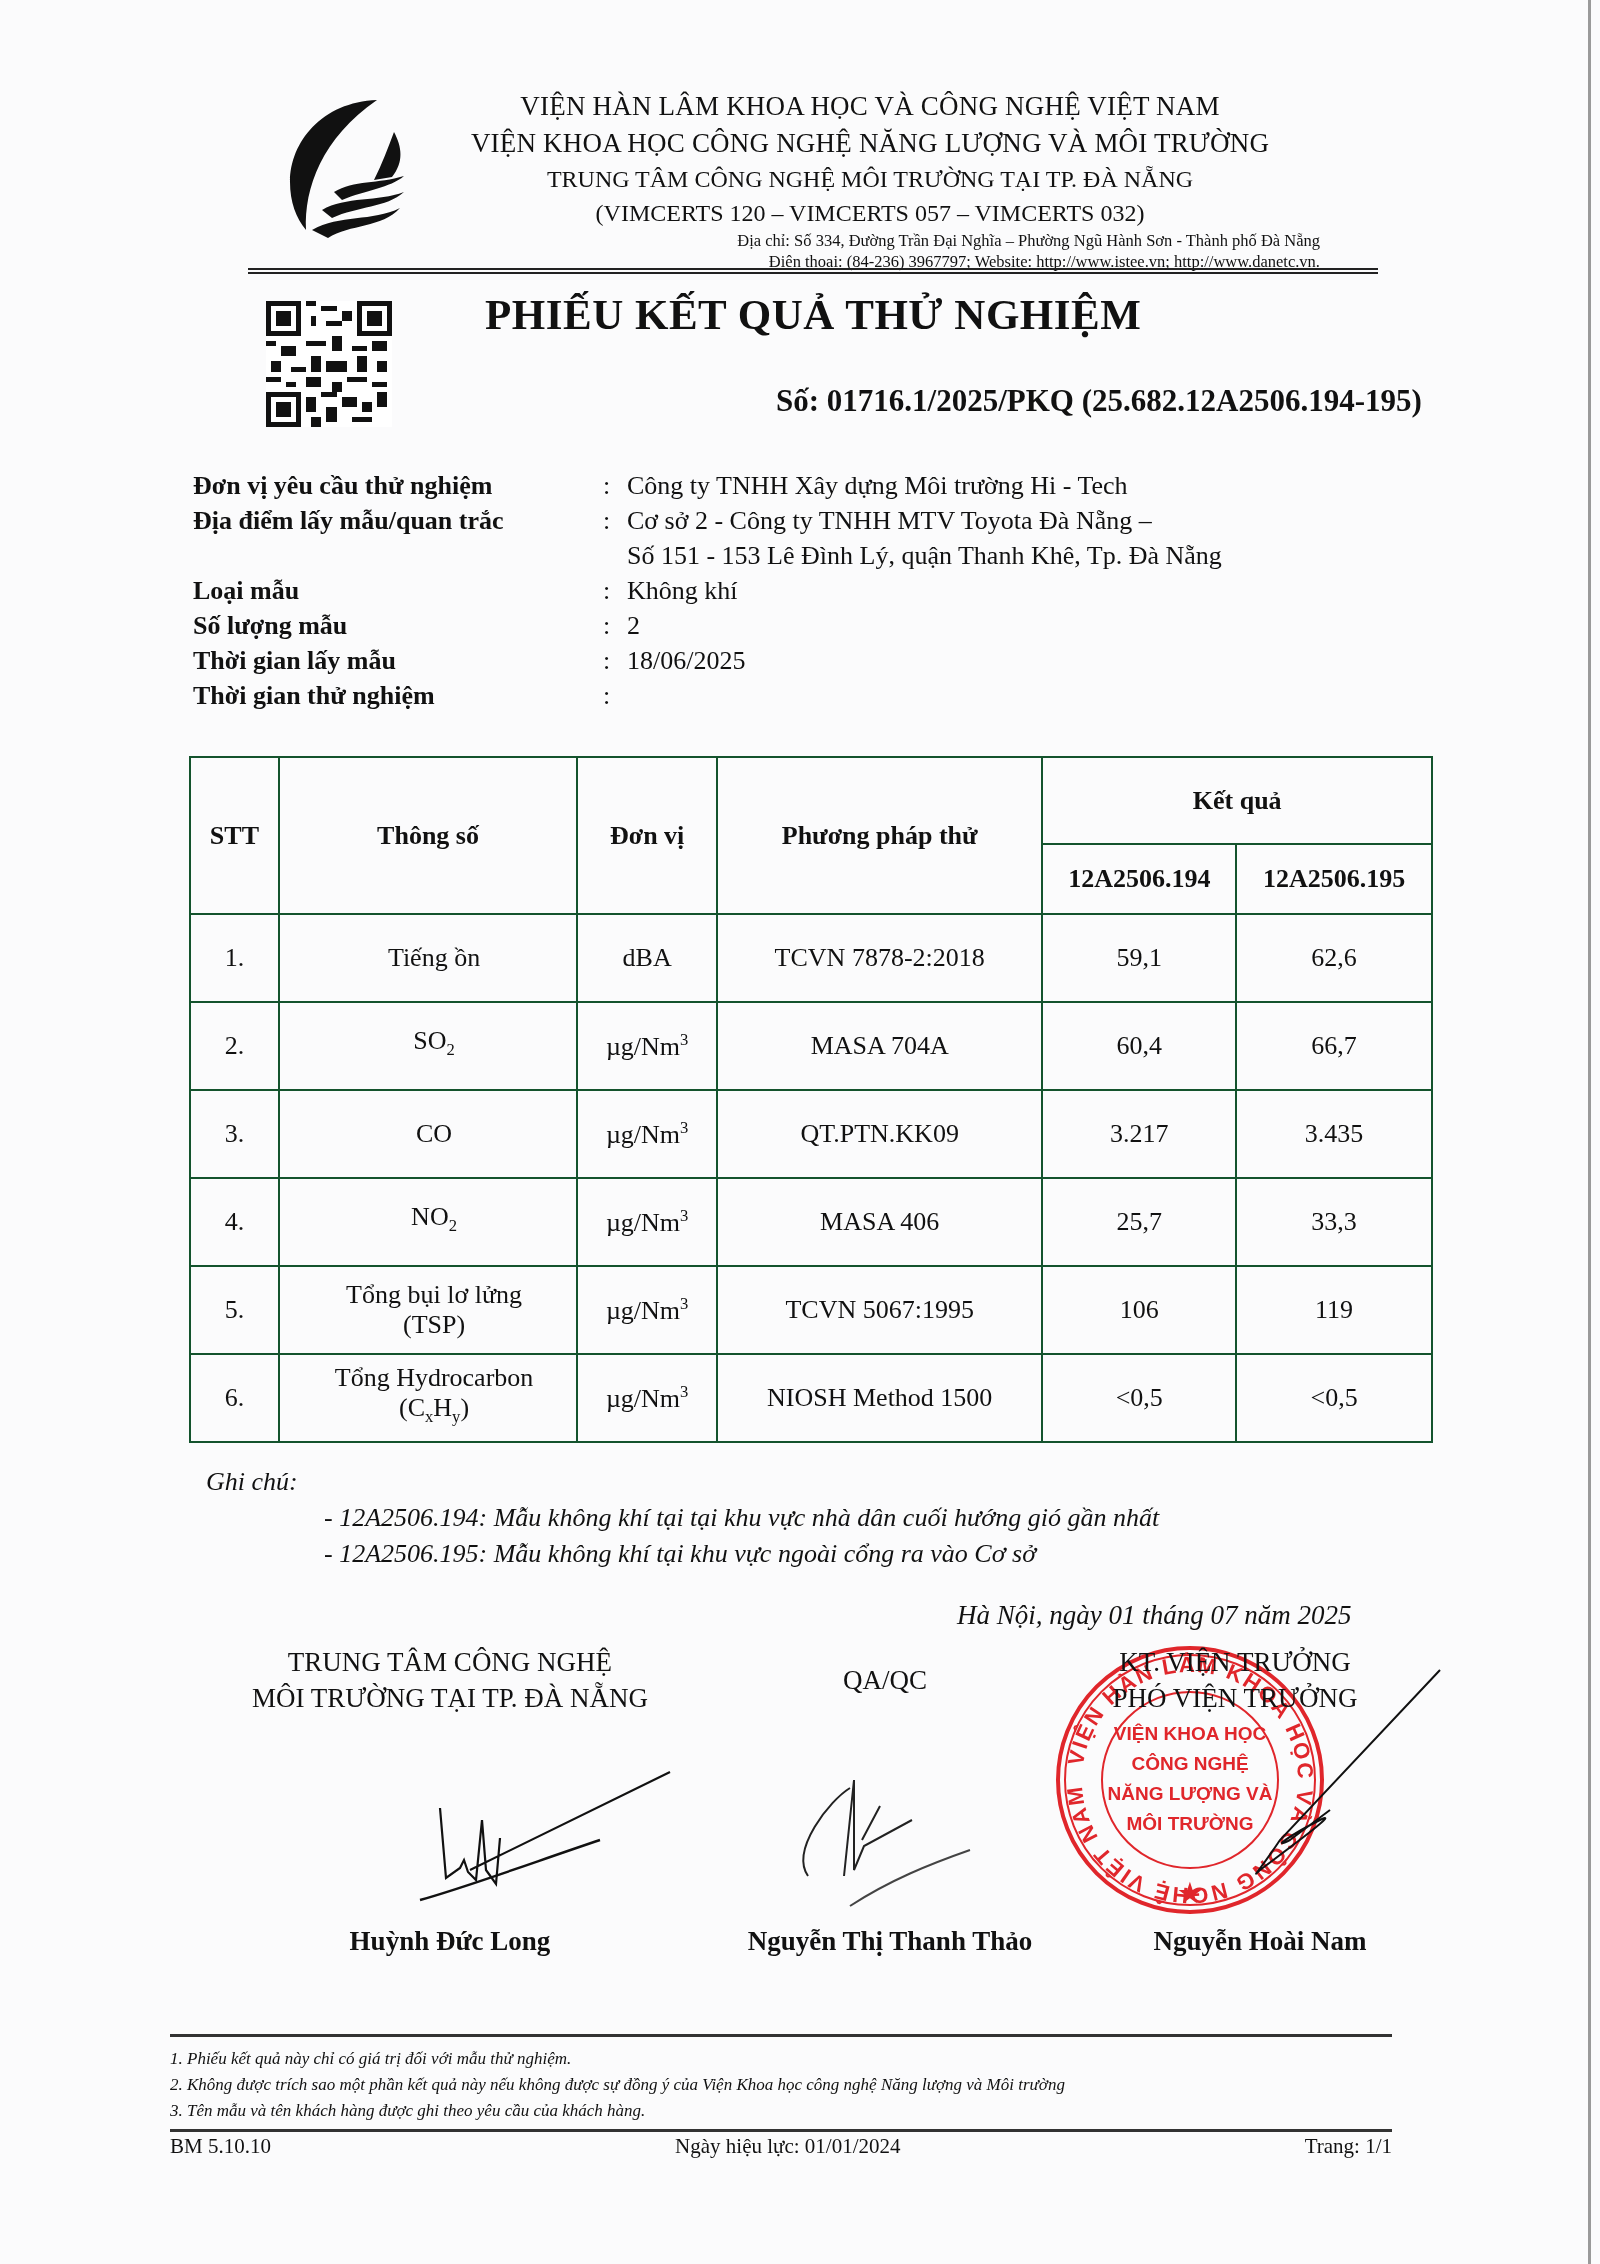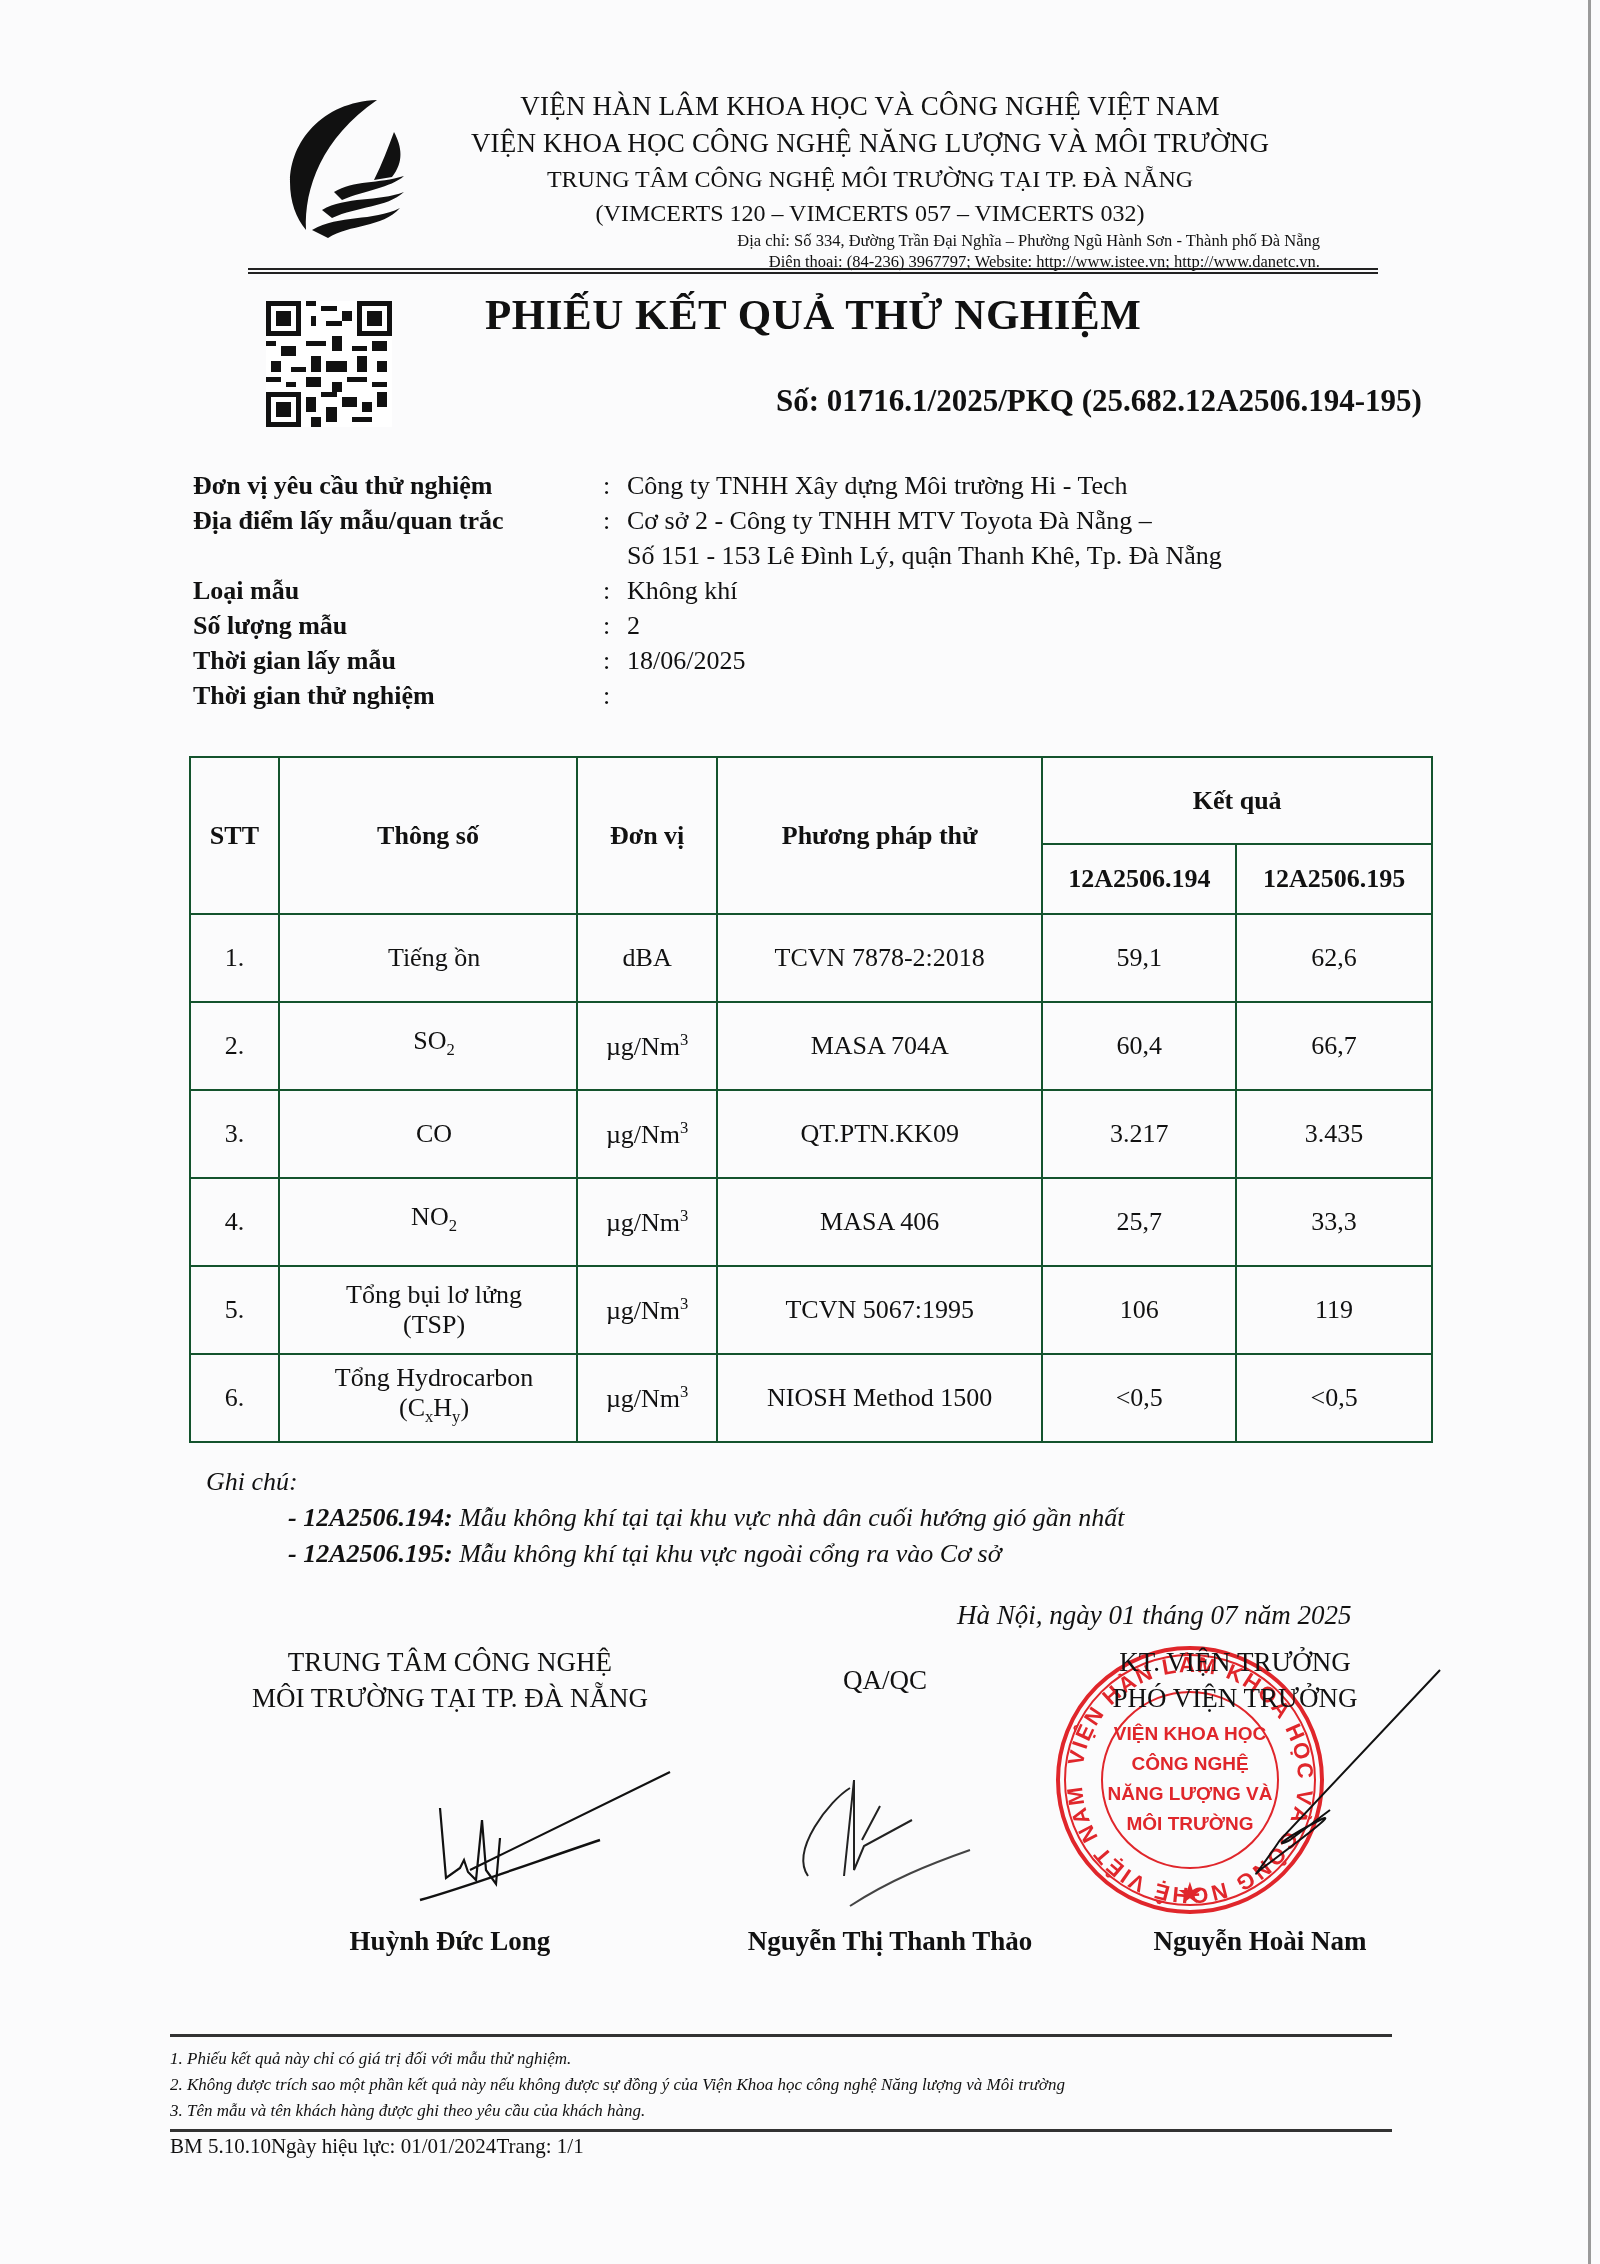--- a/index.html
+++ b/index.html
@@ -56,37 +56,37 @@
     .col-r1 { width: 194px; }
     .col-r2 { width: 196px; }
     tr.h1 th { height: 87px; }
     tr.h2 th { height: 70px; }
     tr.data td { height: 88px; }
     td.param { text-align: left; padding-left: 12px; line-height: 30px; }
     sub, sup { font-size: 64%; }
     
     .notes { position: absolute; left: 206px; top: 1464px; font-size: 26px; font-style: italic; line-height: 36px; }
     .notes .item { padding-left: 82px; }
-    .notes .item b { font-weight: bold; }
+    .notes .item b { font-weight: normal; margin-left: 36px; }
     
     .date-line { position: absolute; left: 957px; top: 1600px; font-size: 27px; font-style: italic; white-space: nowrap; }
     .sig-col { position: absolute; text-align: center; font-size: 27px; line-height: 36px; }
     .sig-left { left: 200px; top: 1644px; width: 500px; }
     .sig-mid { left: 790px; top: 1662px; width: 190px; }
     .sig-right { left: 1030px; top: 1644px; width: 410px; }
     .signame { position: absolute; font-size: 27px; font-weight: bold; text-align: center; white-space: nowrap; }
     .name-left { left: 260px; top: 1926px; width: 380px; }
     .name-mid { left: 700px; top: 1926px; width: 380px; }
     .name-right { left: 1110px; top: 1926px; width: 300px; }
     .stamp { position: absolute; left: 1050px; top: 1640px; width: 280px; height: 280px; }
     .sign-svg { position: absolute; }
     
     .foot-rule { position: absolute; left: 170px; width: 1222px; border-top: 3px solid #333; }
     .foot-notes { position: absolute; left: 170px; top: 2046px; font-size: 17px; font-style: italic; line-height: 26px; }
-    .foot-bar { position: absolute; left: 170px; top: 2134px; width: 1222px; font-size: 21px; display: flex; }
+    .foot-bar { position: absolute; left: 170px; top: 2134px; width: 1222px; font-size: 21px; display: flex; justify-content: space-between; }
   </style>
 </head>
 <body>
 
 <div class="page-edge"></div>
 
 <svg class="logo" viewBox="0 0 130 150">
   <path d="M95 8 C40 10 8 50 8 90 C8 110 14 126 24 138 C22 96 40 46 95 8 Z" fill="#111"></path>
   <path d="M112 40 C120 55 122 70 110 85 L92 88 C100 72 106 56 112 40 Z" fill="#111"></path>
   <path d="M52 100 C72 88 96 92 122 84 C108 96 84 98 60 108 Z" fill="#111"></path>

